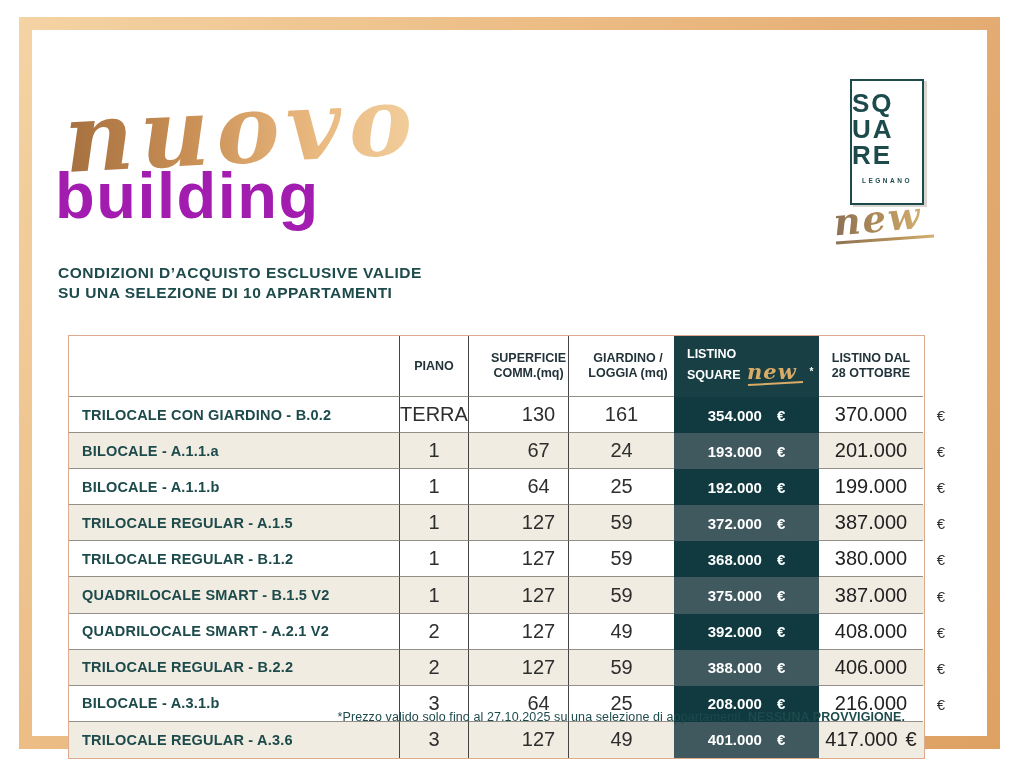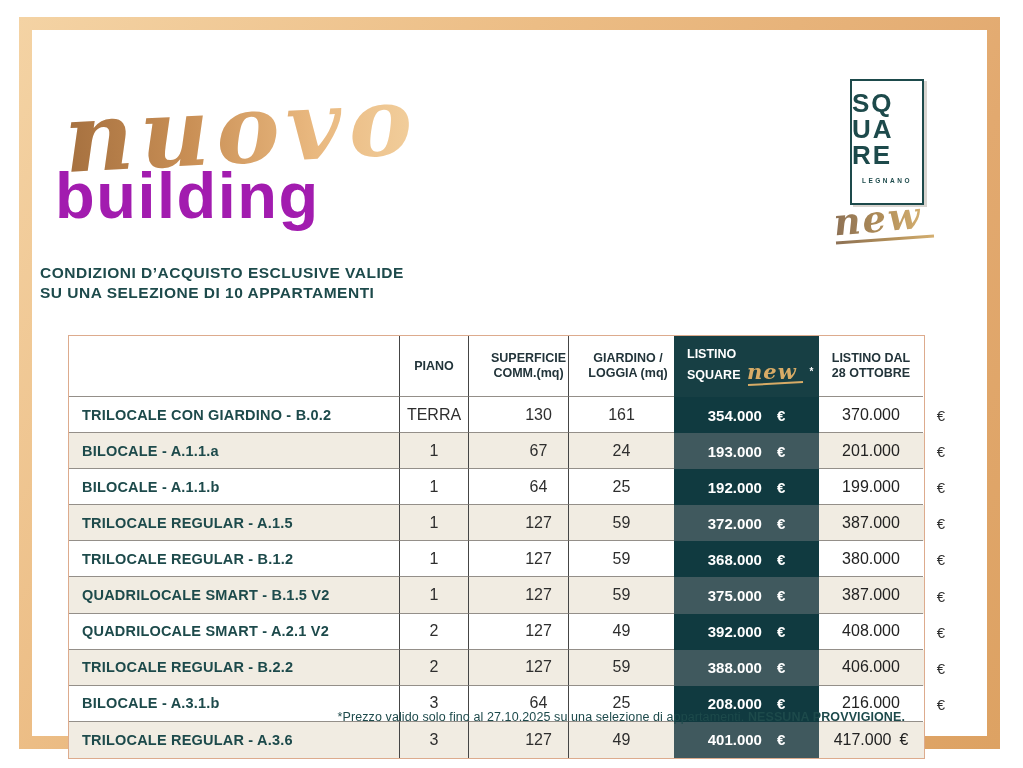--- a/index.html
+++ b/index.html
@@ -21,21 +21,21 @@
   .script-title-svg{position:absolute;left:62px;top:78px;width:460px;height:105px;}
   .script-title-svg text{
     font-family:"DejaVu Serif",serif;font-style:italic;font-weight:bold;
     font-size:95px;letter-spacing:7px;
   }
   .page-title{
     position:absolute;left:55px;top:158px;
     font-size:65px;font-weight:bold;color:#a21caf;letter-spacing:1.5px;
   }
   .subtitle{
-    position:absolute;left:40px;top:263px;
+    position:absolute;left:58px;top:263px;
     font-size:15.5px;line-height:20px;font-weight:600;
     color:#1d4a4b;letter-spacing:0.5px;
   }
   .subtitle .b{font-weight:800;}
 
   
   .logo-box{
     position:absolute;left:850px;top:79px;width:70px;height:122px;
     border:2.5px solid #1d4a4b;background:#fff;
     box-shadow:3px 2px 0 #d8d4cf;
@@ -74,21 +74,21 @@
   .listino-new-svg text{font-family:"DejaVu Serif",serif;font-style:italic;
     font-weight:bold;font-size:21px;letter-spacing:1px;}
   .th-asterisk{color:#fff;font-size:10px;vertical-align:top;margin-left:2px;margin-top:-8px;}
   .th-dal{width:104px;}
 
   .tbody{flex:1;display:flex;flex-direction:column;}
   .row{display:flex;flex:1;position:relative;background:#ffffff;}
   .row:nth-child(even){background:#f1ece2;}
   .cell{
     box-sizing:border-box;display:flex;align-items:center;justify-content:center;
-    font-size:16px;color:#2e2e2e;border-bottom:1px solid #948f89;
+    font-size:20px;color:#2e2e2e;border-bottom:1px solid #948f89;
   }
   .row:last-child .cell{border-bottom:none;}
   .cell.name{
     width:330px;justify-content:flex-start;padding-left:13px;
     font-weight:bold;font-size:14.5px;color:#1d4a4b;letter-spacing:0.2px;
   }
   .cell.piano{width:69px;border-left:1.5px solid #454545;}
   .cell.superficie{width:100px;border-left:1.5px solid #454545;padding-left:40px;}
   .cell.giardino{width:106px;border-left:1.5px solid #454545;}
   .cell.listino{

